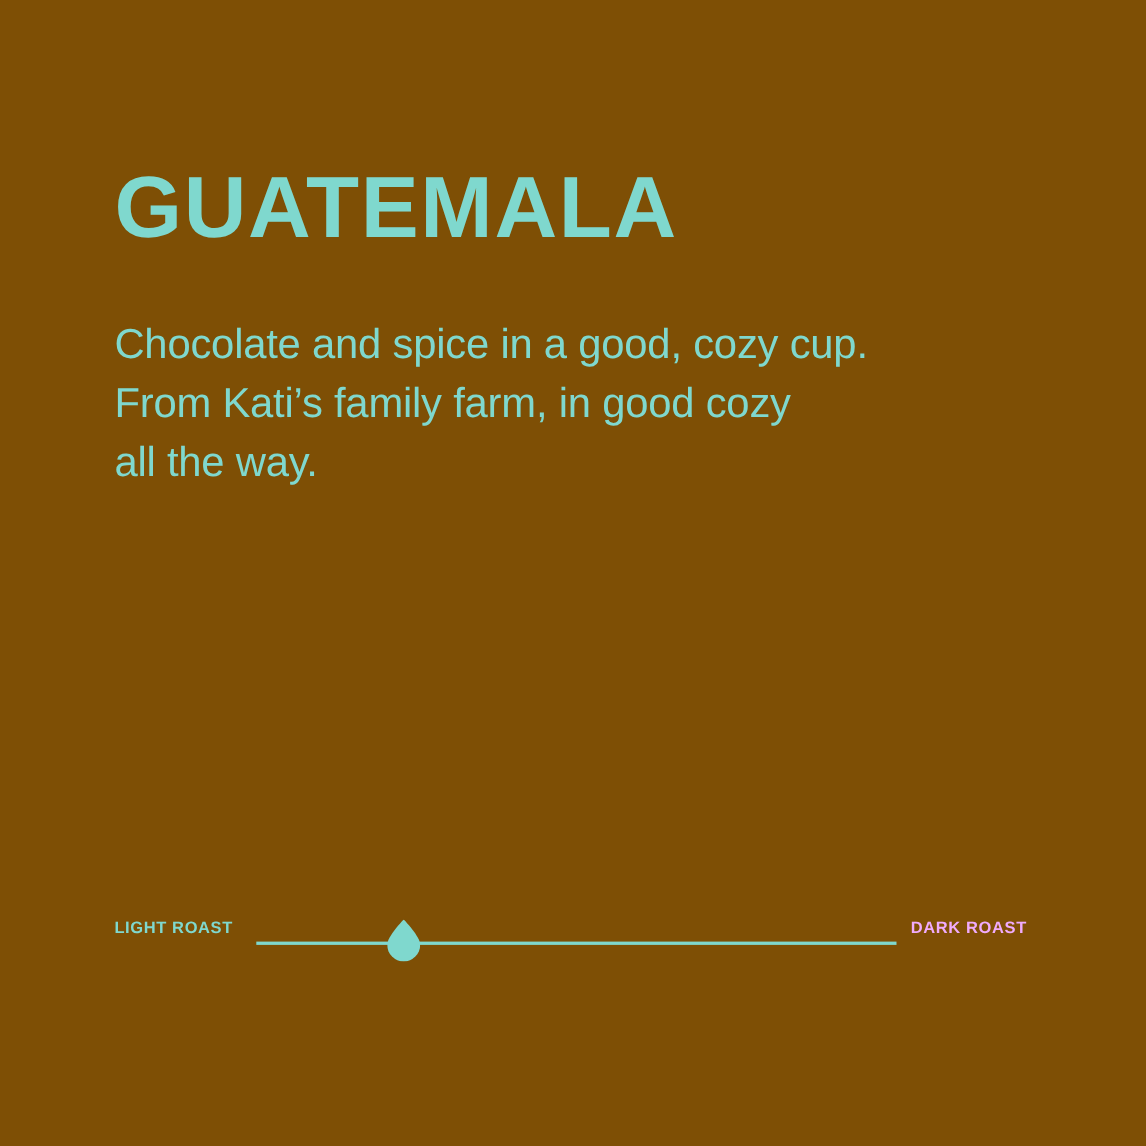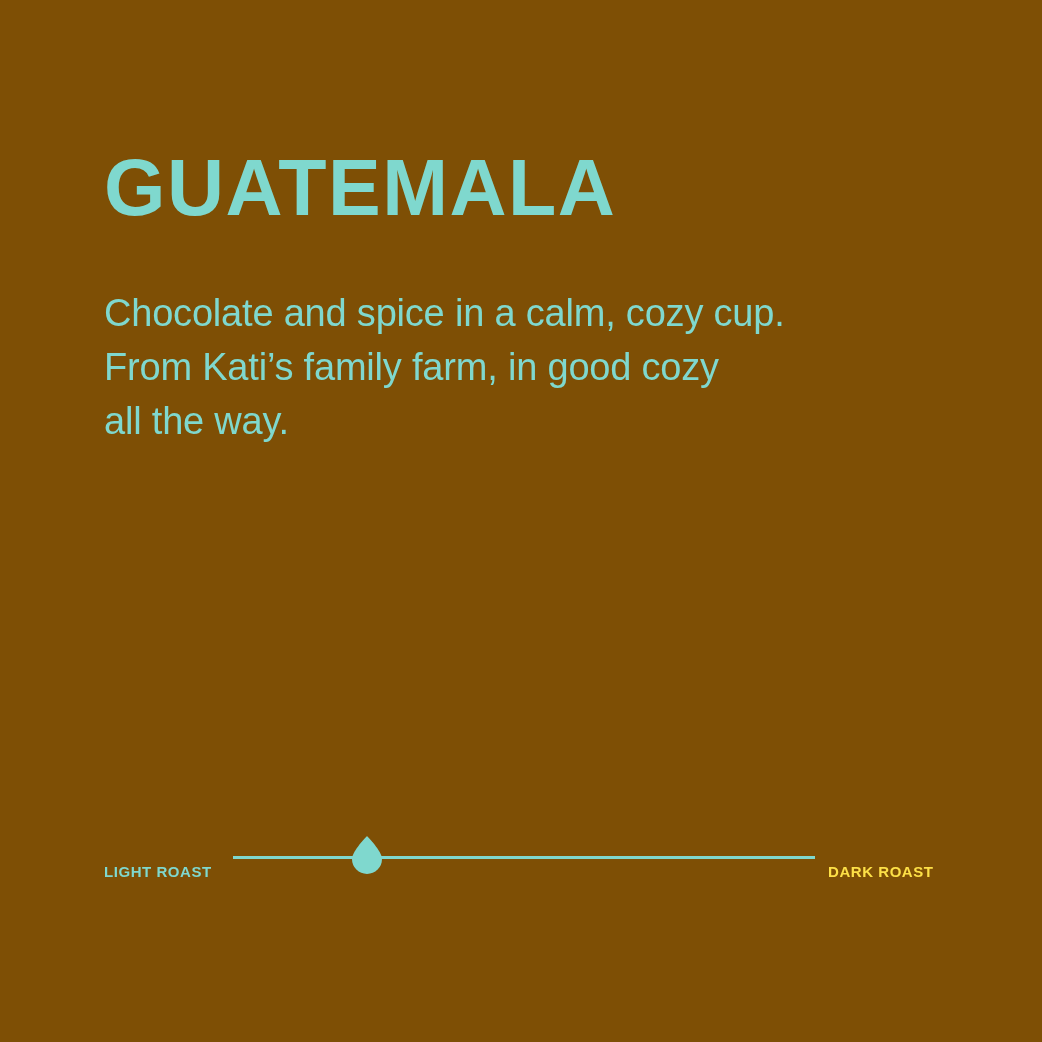--- a/index.html
+++ b/index.html
@@ -57,21 +57,21 @@
     position:absolute;
     left:104px;
     top:836px;
     width:834px;
   }
 
   .slider-row {
     position:relative;
     height:43px;
     display:flex;
-    align-items:flex-end;
+    align-items:flex-start;
   }
 
   .slider-label {
     font-size:15px;
     font-weight:700;
     letter-spacing:0.55px;
     color:#7FD8CE;
     white-space:nowrap;
     line-height:1;
     user-select:none;
@@ -113,37 +113,37 @@
   .slider-handle svg { display:block; width:30px; height:38px; }
 </style>
 </head>
 <body style="background: rgb(126, 79, 5);">
 
 <div id="card" style="background: rgb(126, 79, 5);">
 
   <h1 id="title" style="color: rgb(127, 216, 206);">GUATEMALA</h1>
 
   <div id="description" style="color: rgb(127, 216, 206);">
-    <span class="desc-line">Chocolate and spice in a calm, cozy cup.</span>
+    <span class="desc-line">Chocolate and spice in a good, cozy cup.</span>
     <span class="desc-line">From Kati’s family farm, in good cozy</span>
     <span class="desc-line">all the way.</span>
   </div>
 
   <div id="sliders">
 
     <div class="slider-row roast">
       <span class="slider-label left" style="color: rgb(127, 216, 206);">LIGHT ROAST</span>
 
       <div class="slider-track-wrap">
         <div class="slider-track" style="background: rgb(127, 216, 206);"></div>
         <div class="slider-handle" id="handle-roast" style="left: 23%; color: rgb(127, 216, 206);">
           <svg viewBox="0 0 30 38" xmlns="http://www.w3.org/2000/svg">
             <path d="M15 0 C15 0 30 15.2 30 23 A15 15 0 0 1 0 23 C0 15.2 15 0 15 0 Z" fill="currentColor"></path>
           </svg>
         </div>
       </div>
 
-      <span class="slider-label right" style="color: #fde047;">DARK ROAST</span>
+      <span class="slider-label right" style="color: #f0abfc;">DARK ROAST</span>
     </div>
 
 
   </div>
 </div>
 
 </body></html>

